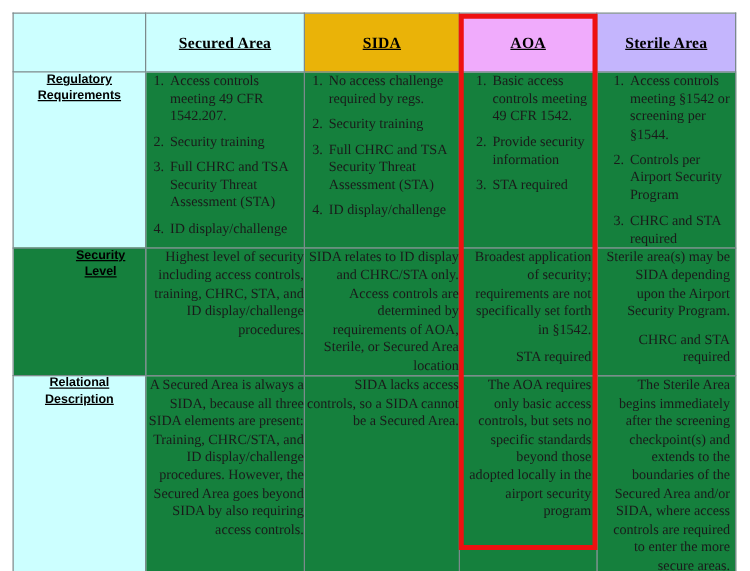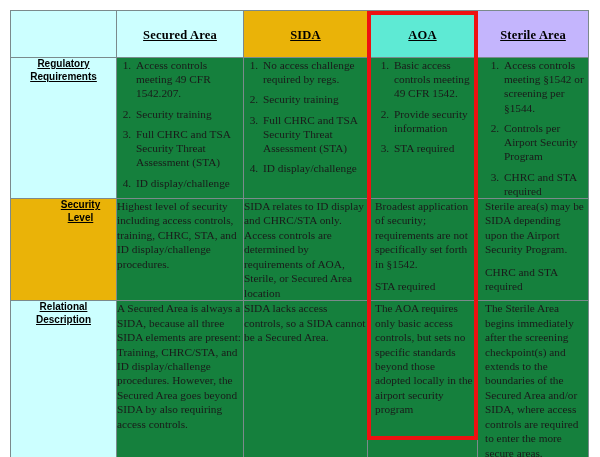--- a/index.html
+++ b/index.html
@@ -105,20 +105,21 @@
   ol.reqlist li {
     margin: 0 0 6px 0;
     padding-left: 2px;
     line-height: 1.26;
   }
   ol.reqlist li:last-child { margin-bottom: 0; }
 
   p.para {
     margin: 0 0 8px 0;
     line-height: 1.28;
+    text-align: right;
   }
   p.para:last-child { margin-bottom: 0; }
 
   
   tr.row-reg  td { height: 106px; }
   tr.row-lvl  td { height: 98px; }
   tr.row-rel  td { height: 146px; }
 
   
   #aoa-highlight {
@@ -150,21 +151,21 @@
       <tr class="header-row">
         <td class="corner-cell" style="background: rgb(204, 255, 255);">
           <span class="hdr-text"></span>
         </td>
         <td style="background: rgb(204, 255, 255);">
           <span class="hdr-text">Secured Area</span>
         </td>
         <td style="background: #eab308;">
           <span class="hdr-text">SIDA</span>
         </td>
-        <td style="background: #5eead4;">
+        <td style="background: #f0abfc;">
           <span class="hdr-text">AOA</span>
         </td>
         <td style="background: #c4b5fd;">
           <span class="hdr-text">Sterile Area</span>
         </td>
       </tr>
 
       <tr class="row-reg">
         <td class="row-label" style="background: rgb(204, 255, 255);">
           <span class="rowlabel-text">Regulatory</span>
@@ -196,21 +197,21 @@
         <td class="body-cell narrow">
           <ol class="reqlist">
               <li>Access controls meeting §1542 or screening per §1544.</li>
               <li>Controls per Airport Security Program</li>
               <li>CHRC and STA required</li>
             </ol>
         </td>
       </tr>
 
       <tr class="row-lvl">
-        <td class="row-label" style="background: #eab308; padding-left: 34px;">
+        <td class="row-label" style="background: #15803d; padding-left: 34px;">
           <span class="rowlabel-text">Security</span>
           <span class="rowlabel-text">Level</span>
         </td>
         <td class="body-cell">
           <div>
               <p class="para">Highest level of security including access controls, training, CHRC, STA, and ID display/challenge procedures.</p>
             </div>
         </td>
         <td class="body-cell">
           <div>

